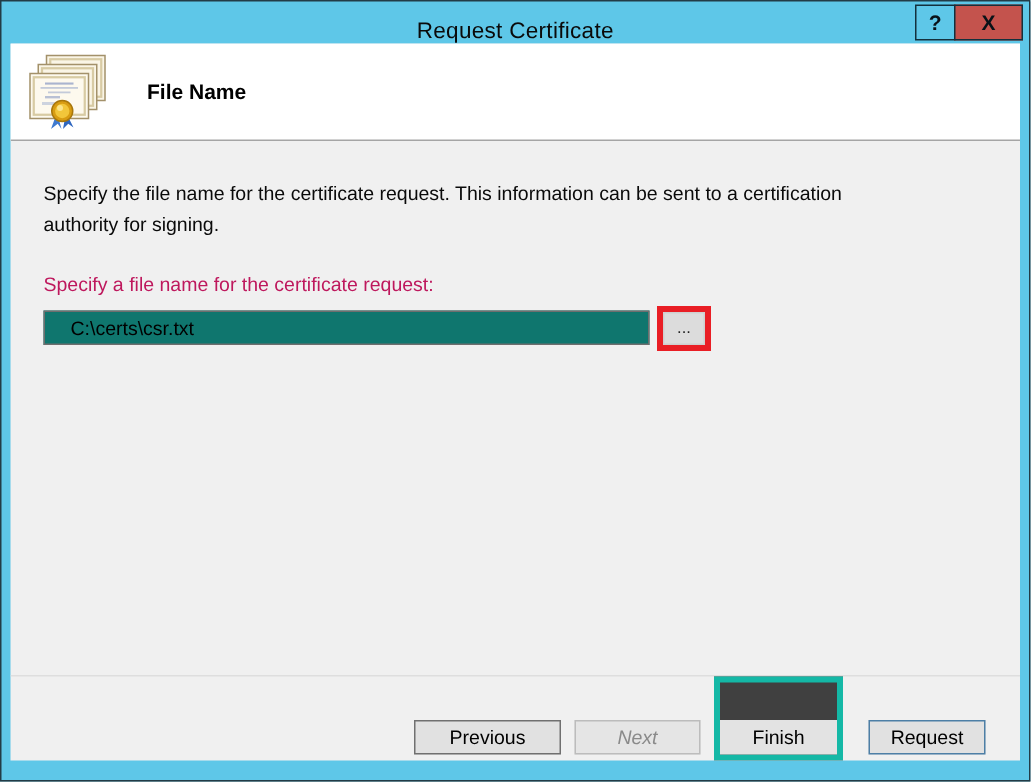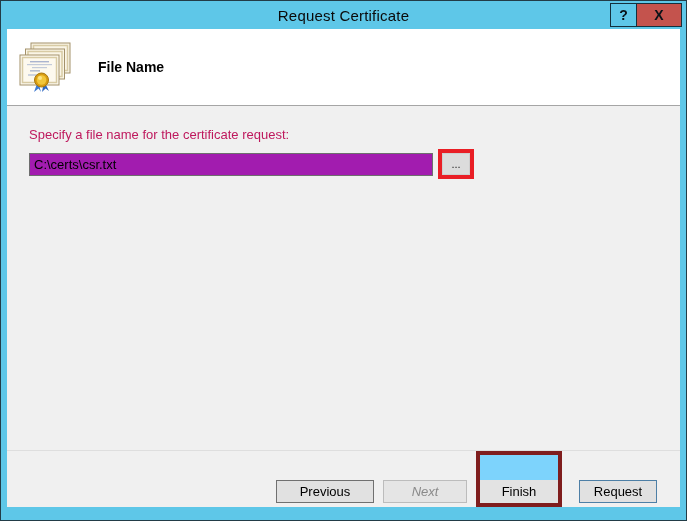--- a/index.html
+++ b/index.html
@@ -10,21 +10,21 @@
     width:687px; height:521px;
     background:#5ec7e8;
     border:1px solid #223c47;
     box-shadow:0 1px 0 #1a2e36;
     color:#000;
   }
 
   
   .titlebar {
     position:absolute; top:0; left:0; right:0; height:28px;
-    display:flex; align-items:center; justify-content:center;
+    display:flex; align-items:flex-end; justify-content:center;
   }
   .title-text { font-size:15px; color:#0a0a0a; letter-spacing:0.2px; }
   .caption-buttons {
     position:absolute; top:2px; right:4px; display:flex;
   }
   .cap-btn {
     height:24px; display:flex; align-items:center; justify-content:center;
     border:1px solid #13303d; font-weight:bold; font-size:14px; color:#091218;
     cursor:default;
   }
@@ -32,37 +32,37 @@
   .close-btn { width:46px; background:#c4534d; margin-left:-1px; }
 
   
   .body {
     position:absolute; top:28px; left:6px; right:6px; bottom:13px;
     background:#f0f0f0; display:flex; flex-direction:column; overflow:hidden;
   }
 
   
   .page-header {
-    height:77px; background:#ffffff; border-bottom:1px solid #a5a5a5;
+    height:65px; background:#ffffff; border-bottom:1px solid #a5a5a5;
     display:flex; align-items:center; flex:0 0 auto;
   }
   .cert-icon { margin-left:11px; width:54px; height:52px; flex:0 0 auto; }
   .page-title { margin-left:26px; font-size:14px; font-weight:bold; color:#000; }
 
   
   .content { flex:1 1 auto; padding:0 22px; position:relative; }
   .description {
     margin-top:25px; width:575px; font-size:13px; line-height:1.6; color:#0a0a0a;
   }
   .field-label { margin-top:21px; font-size:13px; color:#be185d; }
   .field-row { margin-top:7px; display:flex; align-items:center; }
   .file-input {
-    width:404px; height:23px; border:1px solid #6e6e6e; background:#a21caf;
+    width:404px; height:23px; border:1px solid #6e6e6e; background:#0f766e;
     font-family:"Liberation Sans", sans-serif; font-size:13px; color:#000;
-    padding:0 4px; outline:none;
+    padding:0 17px; outline:none;
   }
   .browse-highlight {
     margin-left:5px; border:4px solid #e91e25; background:#e91e25;
     display:inline-flex;
   }
   .browse-btn {
     width:28px; height:22px; background:#dcdcdc; border:1px solid #cfcfcf;
     font-size:11px; color:#222; line-height:18px; text-align:center; cursor:default;
     font-family:"Liberation Sans", sans-serif;
   }
@@ -74,21 +74,21 @@
     padding-right:23px; gap:9px;
   }
   .btn {
     height:23px; background:#e1e1e1; border:1px solid #707070;
     font-family:"Liberation Sans", sans-serif; font-size:13px; color:#000;
     text-align:center; cursor:default; padding:0;margin-top:25px;
   }
   .btn-previous { width:98px; }
   .btn-next { width:84px; border-color:#bcbcbc; color:#8a8a8a; background:#e5e5e5;font-style:italic; }
   .finish-highlight {
-    border:4px solid #7f1d1d; background:#7dd3fc; display:inline-flex;justify-content:flex-end;
+    border:4px solid #14b8a6; background:#404040; display:inline-flex;justify-content:flex-end;
   }
   .btn-finish { width:78px; border:none; background:#e3e3e3; }
   .btn-cancel { width:78px; border-color:#4d7fa6; margin-left:8px; }
 </style>
 </head>
 <body>
 
 <div class="dialog">
 
   <div class="titlebar">
@@ -127,20 +127,21 @@
         <polygon points="26,40 24,51 27.5,47.5 31,50" fill="#2f67c0"></polygon>
 
         <circle cx="23.5" cy="39" r="7" fill="#d89c12" stroke="#a8770c"></circle>
         <circle cx="23.5" cy="39" r="4.8" fill="#f2c63a"></circle>
         <circle cx="22" cy="37" r="2" fill="#fbe48a"></circle>
       </svg>
       <span class="page-title">File Name</span>
     </div>
 
     <div class="content">
+      <p class="description">Specify the file name for the certificate request. This information can be sent to a certification authority for signing.</p>
 
       <div class="field-label">Specify a file name for the certificate request:</div>
 
       <div class="field-row">
         <input class="file-input" type="text" value="C:\certs\csr.txt" style="">
         <span class="browse-highlight">
           <button class="browse-btn">...</button>
         </span>
       </div>
     </div>

